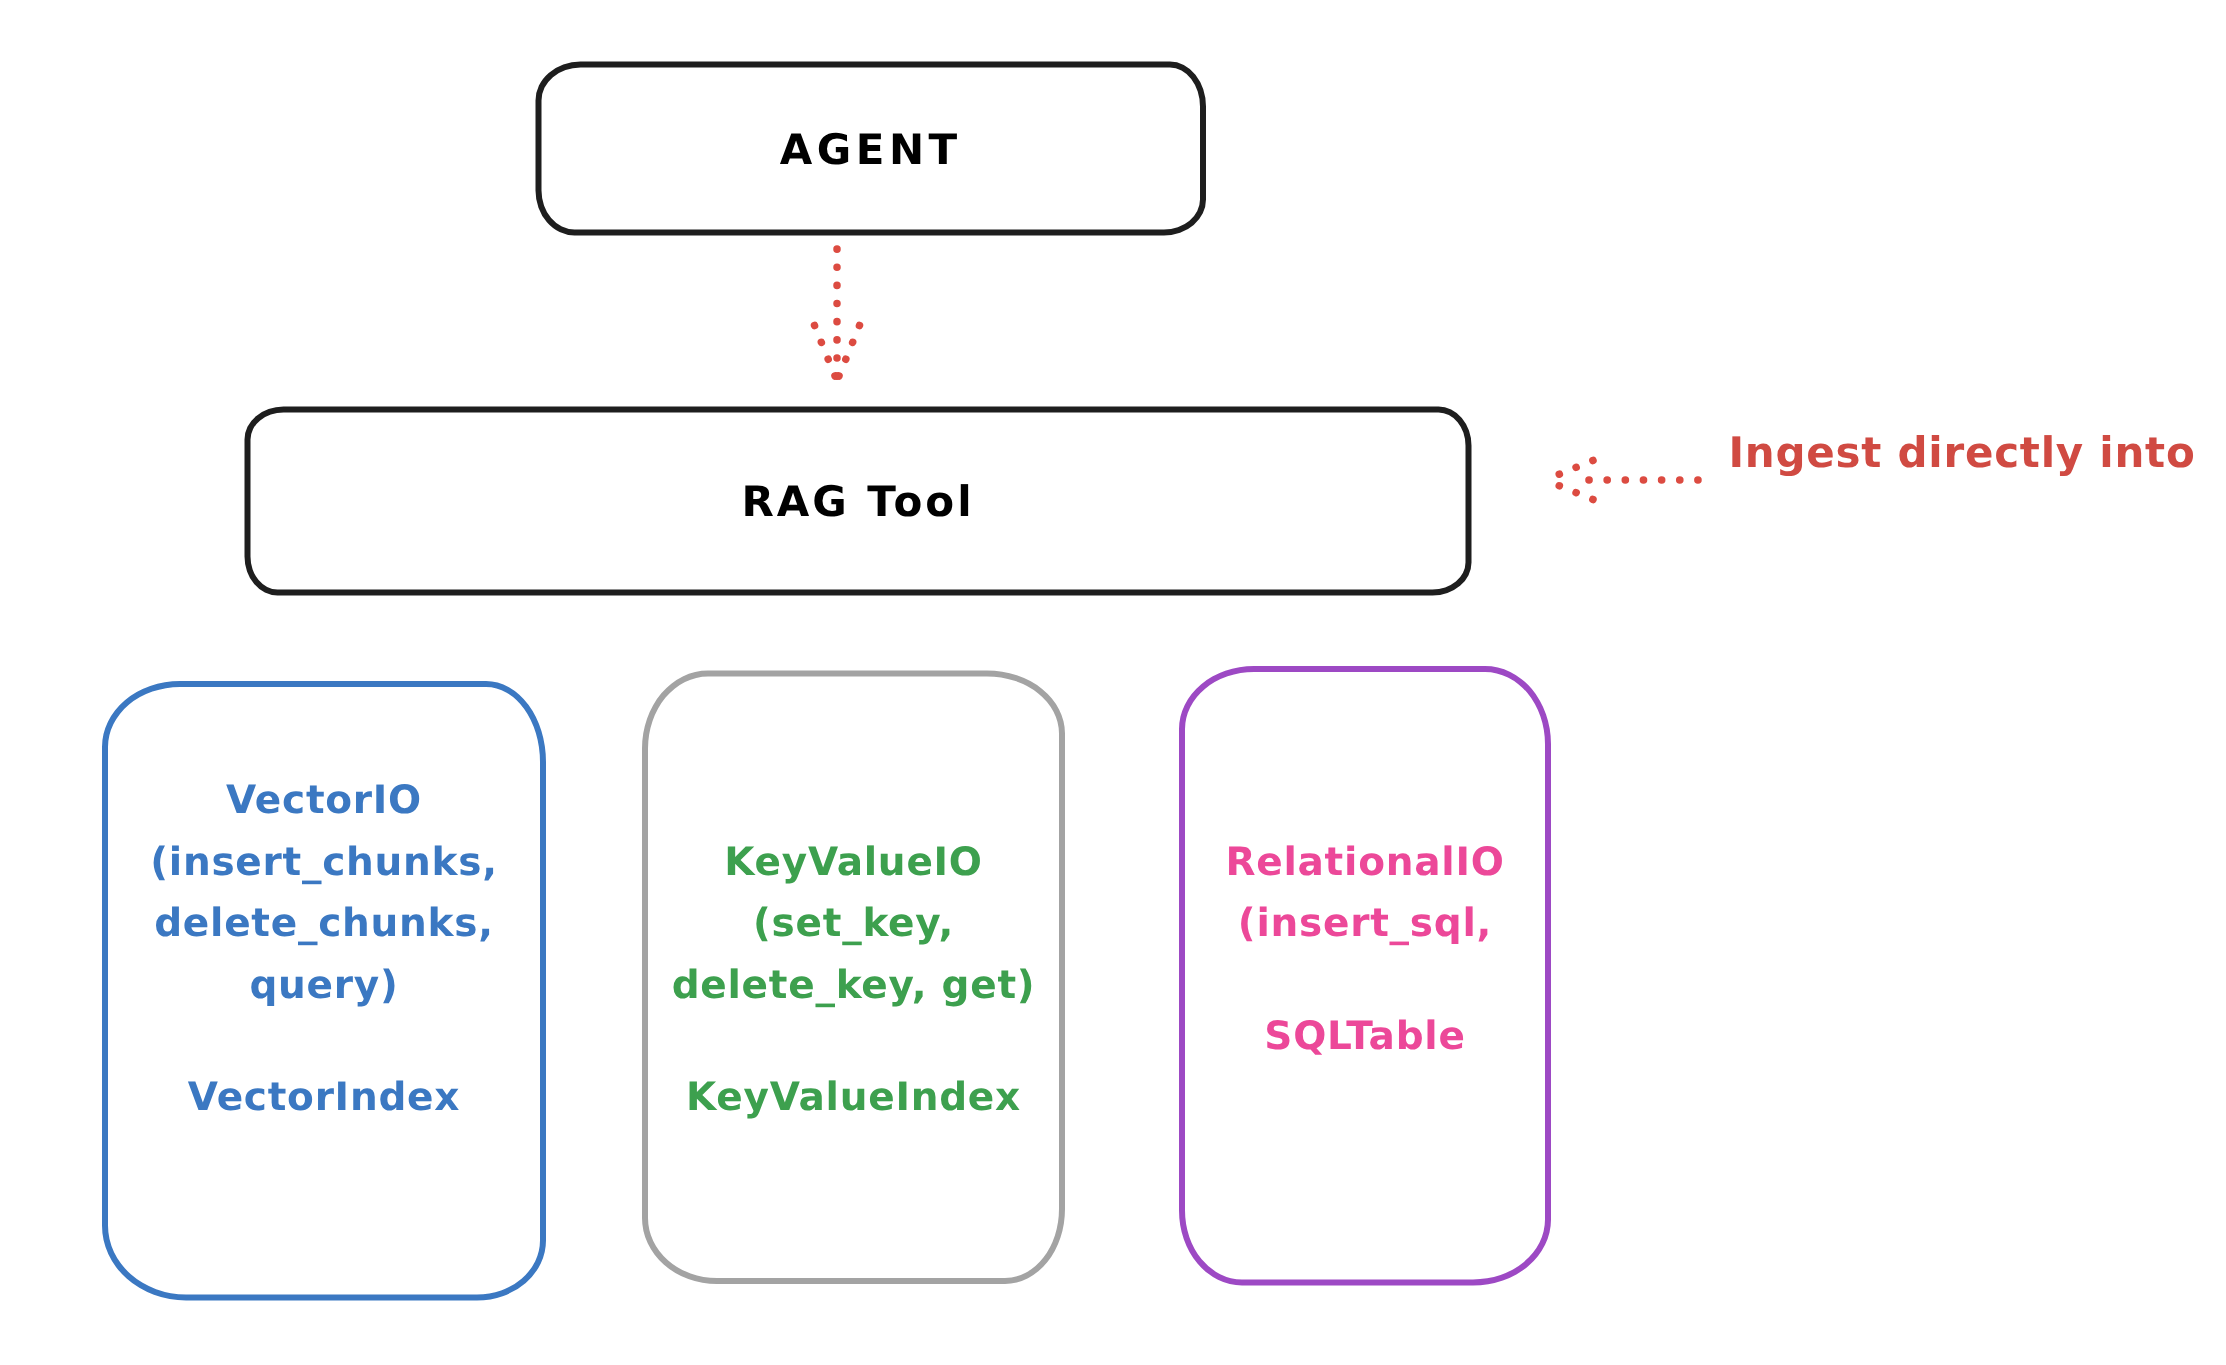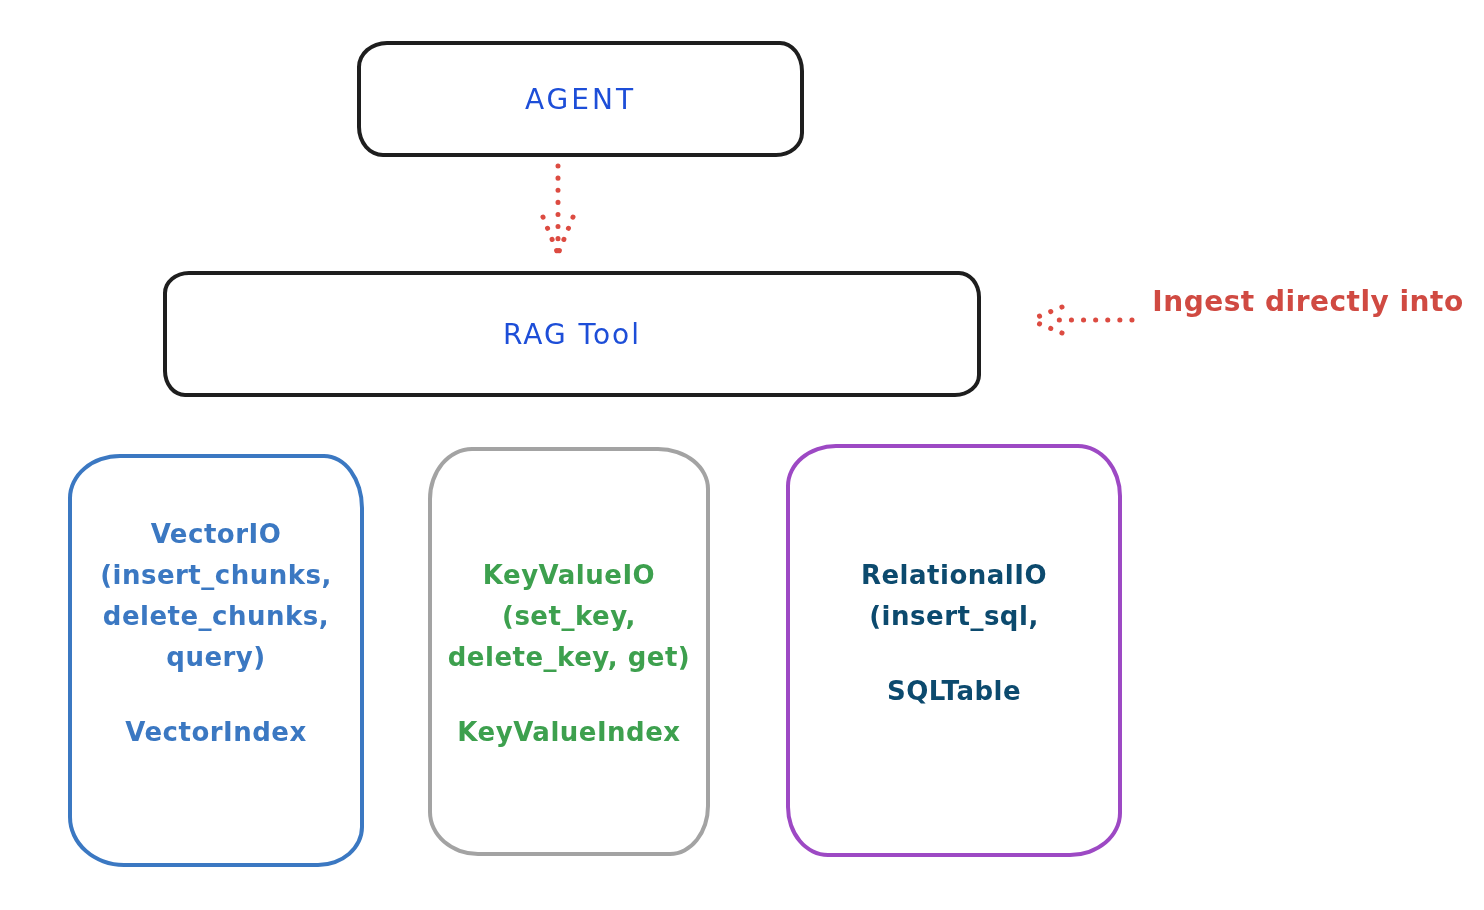--- a/index.html
+++ b/index.html
@@ -18,23 +18,23 @@
   .node {
     position: absolute;
     display: flex;
     align-items: center;
     justify-content: center;
     box-sizing: border-box;
     background: #ffffff;
   }
   .node-black {
     border: 4px solid #1e1e1e;
-    color: #1d4ed8;
+    color: #000000;
     font-size: 28px;
-    font-weight: 400;
+    font-weight: 700;
     letter-spacing: 3px;
   }
   .agent-box {
     left: 357px; top: 41px; width: 447px; height: 116px;
     border-radius: 30px 24px 28px 26px / 26px 30px 24px 30px;
   }
   .rag-box {
     left: 163px; top: 271px; width: 818px; height: 126px;
     border-radius: 26px 22px 26px 22px / 22px 26px 22px 26px;
     letter-spacing: 2px;
@@ -81,22 +81,22 @@
     border-radius: 52px 40px 46px 56px / 44px 54px 40px 50px;
     padding-top: 56px;
   }
   .io-green {
     left: 428px; top: 447px; width: 282px; height: 409px;
     border: 4px solid #a3a3a3; color: #3da04e;
     border-radius: 44px 52px 40px 50px / 52px 42px 50px 44px;
     padding-top: 104px;
   }
   .io-purple {
-    left: 786px; top: 444px; width: 336px; height: 413px;
-    border: 4px solid #9d49c4; color: #0c4a6e;
+    left: 786px; top: 444px; width: 248px; height: 413px;
+    border: 4px solid #9d49c4; color: #ec4899;
     border-radius: 50px 44px 52px 42px / 42px 52px 44px 50px;
     padding-top: 107px;
   }
   .io-line { display: block; }
 </style>
 </head>
 <body>
 
 <div class="canvas">
 

